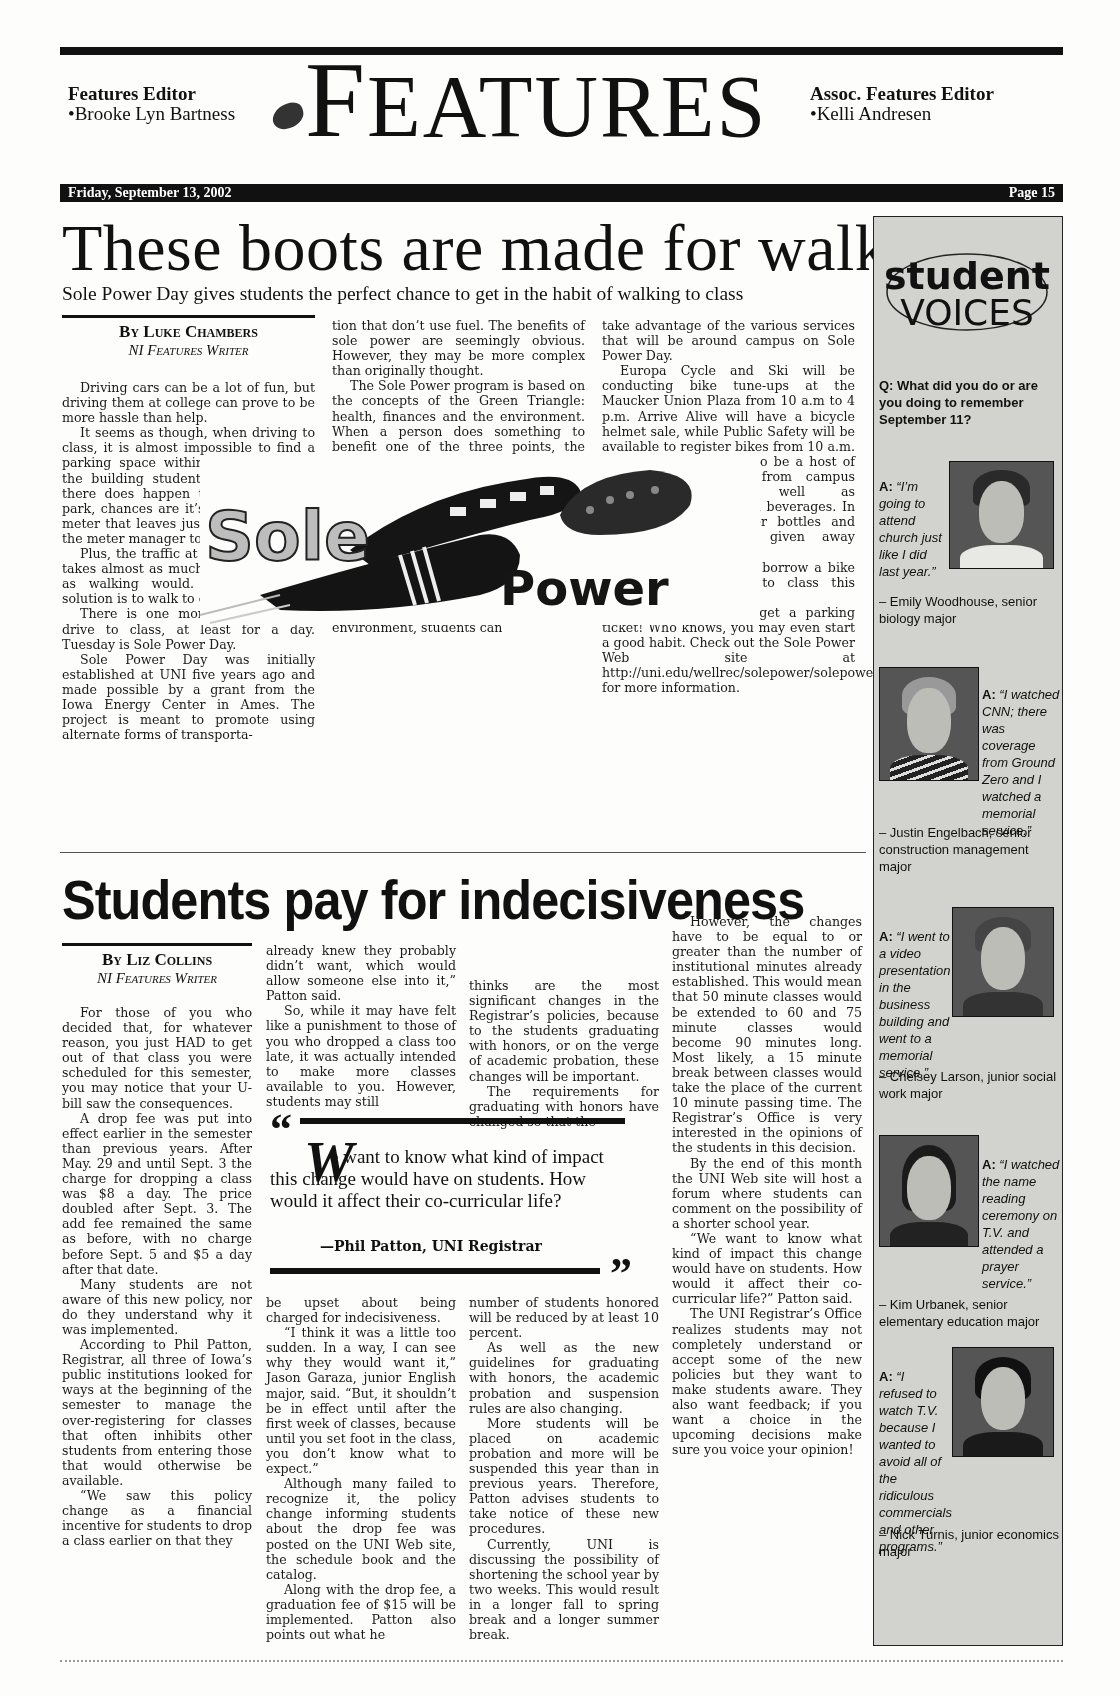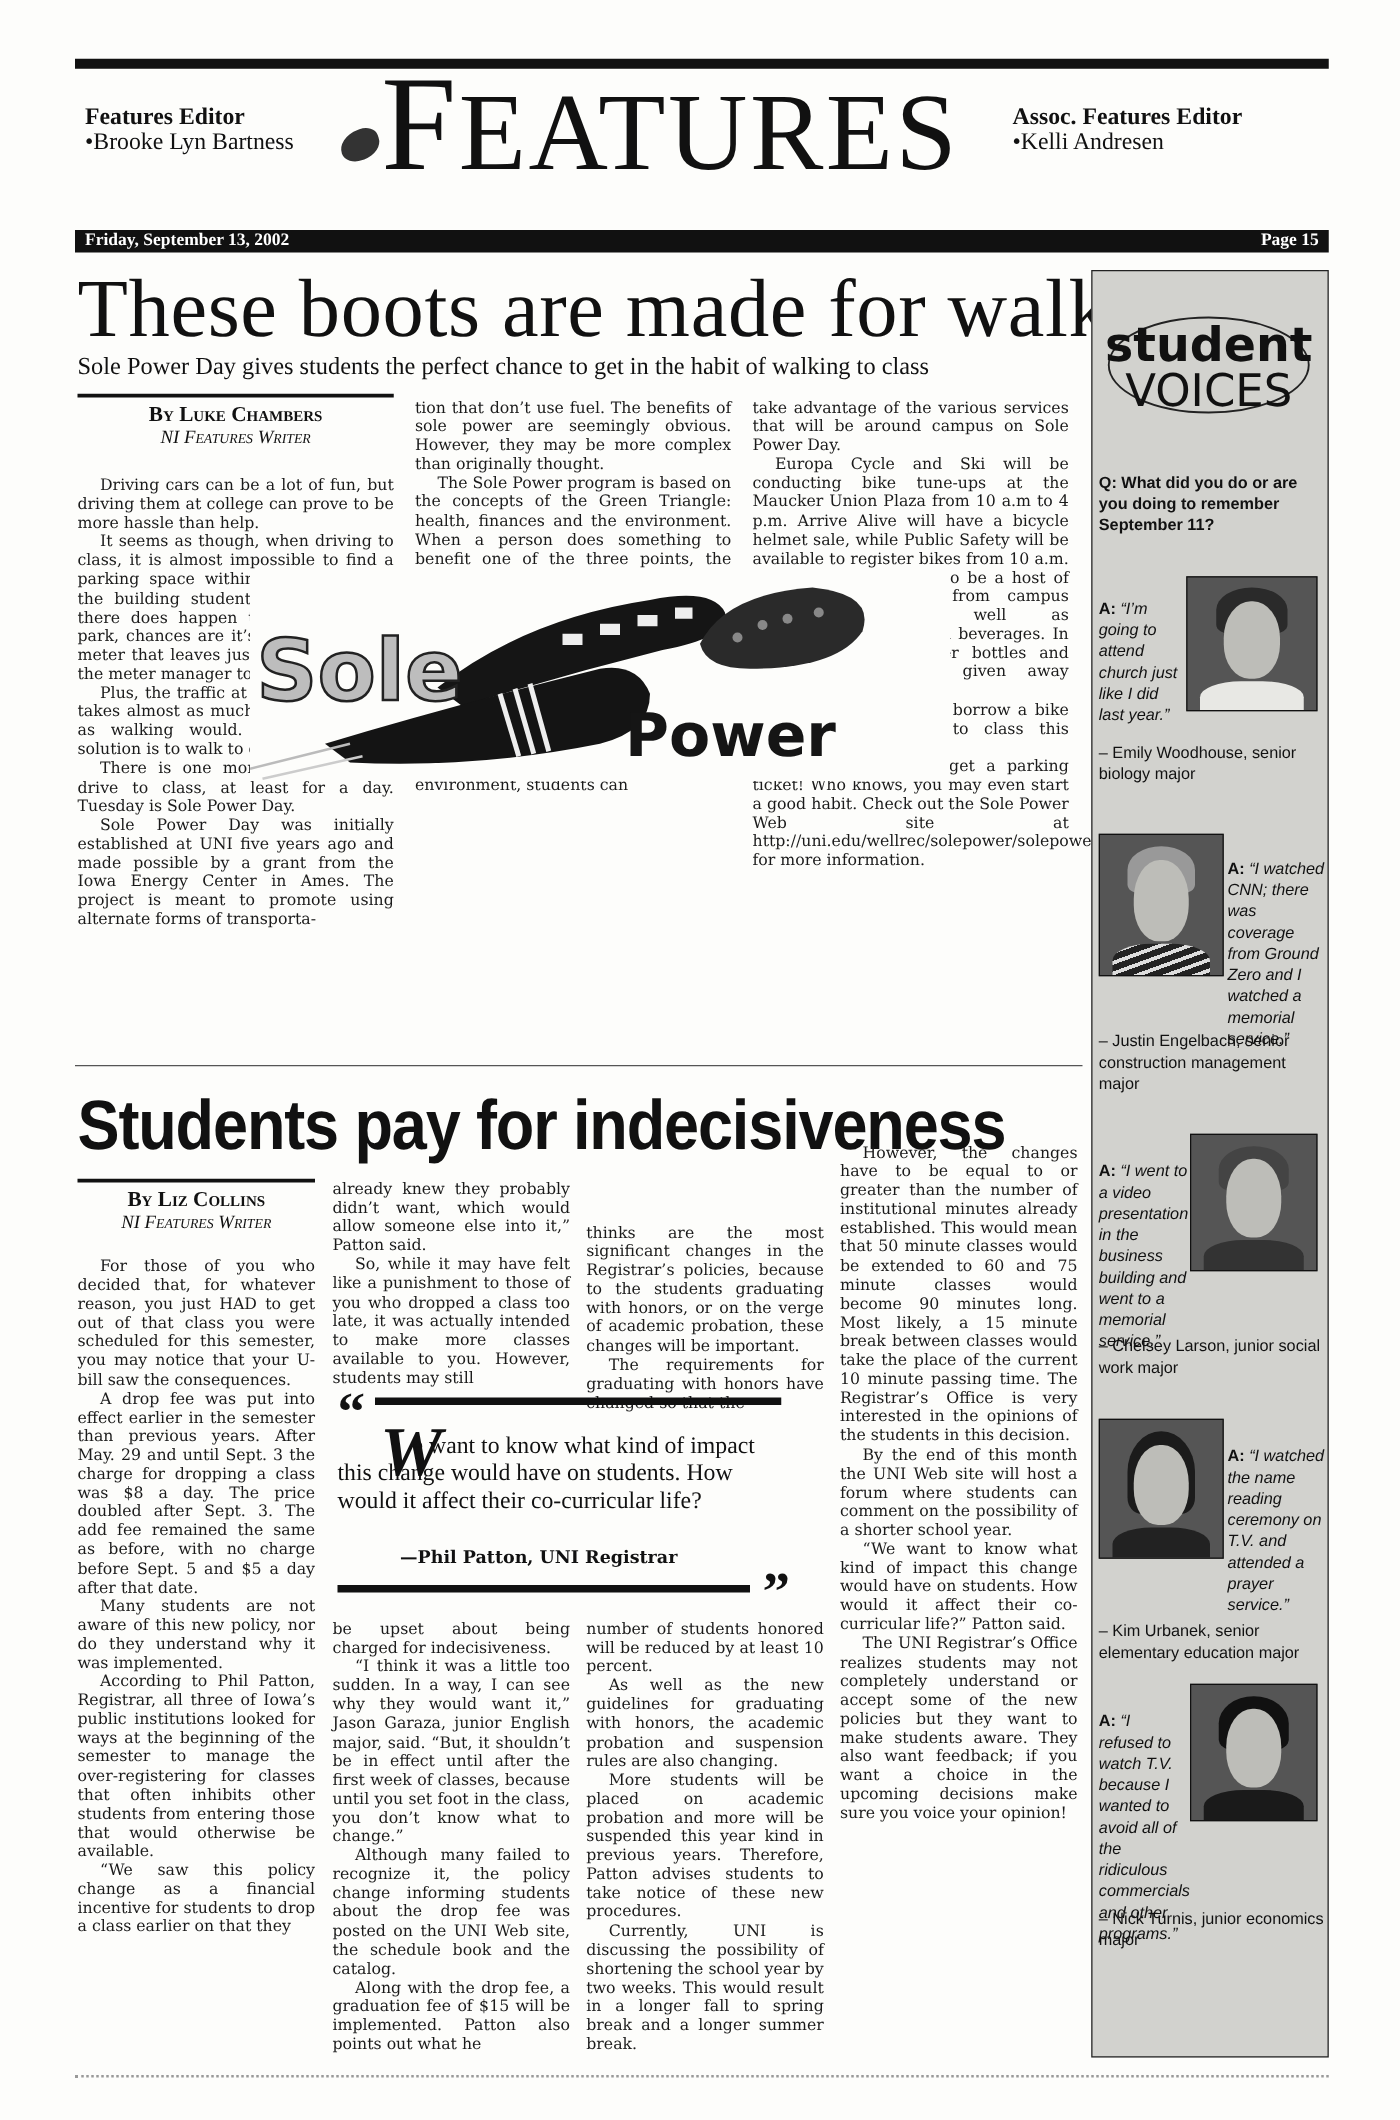--- a/index.html
+++ b/index.html
@@ -226,28 +226,28 @@
   <div class="rule1"></div>
   <div class="dropcap">W</div>
   <div class="qtext" style="text-indent:60px;">e want to know what kind of impact this change would have on students. How would it affect their co-curricular life?</div>
   <div class="qattr">—Phil Patton, UNI Registrar</div>
   <div class="rule2"></div>
   <div class="qclose">”</div>
 </div>
 
 <div class="abs col" style="left:266px;top:1295px;width:190px;">
   <p class="noind">be upset about being charged for indecisiveness.</p>
-  <p>“I think it was a little too sudden. In a way, I can see why they would want it,” Jason Garaza, junior English major, said. “But, it shouldn’t be in effect until after the first week of classes, because until you set foot in the class, you don’t know what to change.”</p>
+  <p>“I think it was a little too sudden. In a way, I can see why they would want it,” Jason Garaza, junior English major, said. “But, it shouldn’t be in effect until after the first week of classes, because until you set foot in the class, you don’t know what to expect.”</p>
   <p>Although many failed to recognize it, the policy change informing students about the drop fee was posted on the UNI Web site, the schedule book and the catalog.</p>
   <p>Along with the drop fee, a graduation fee of $15 will be implemented. Patton also points out what he</p>
 </div>
 <div class="abs col" style="left:469px;top:1295px;width:190px;">
   <p class="noind">number of students honored will be reduced by at least 10 percent.</p>
   <p>As well as the new guidelines for graduating with honors, the academic probation and suspension rules are also changing.</p>
-  <p>More students will be placed on academic probation and more will be suspended this year kind in previous years. Therefore, Patton advises students to take notice of these new procedures.</p>
+  <p>More students will be placed on academic probation and more will be suspended this year than in previous years. Therefore, Patton advises students to take notice of these new procedures.</p>
   <p>Currently, UNI is discussing the possibility of shortening the school year by two weeks. This would result in a longer fall to spring break and a longer summer break.</p>
 </div>
 
 <div class="abs col" style="left:672px;top:914px;width:190px;">
   <p>However, the changes have to be equal to or greater than the number of institutional minutes already established. This would mean that 50 minute classes would be extended to 60 and 75 minute classes would become 90 minutes long. Most likely, a 15 minute break between classes would take the place of the current 10 minute passing time. The Registrar’s Office is very interested in the opinions of the students in this decision.</p>
   <p>By the end of this month the UNI Web site will host a forum where students can comment on the possibility of a shorter school year.</p>
   <p>“We want to know what kind of impact this change would have on students. How would it affect their co-curricular life?” Patton said.</p>
   <p>The UNI Registrar’s Office realizes students may not completely understand or accept some of the new policies but they want to make students aware. They also want feedback; if you want a choice in the upcoming decisions make sure you voice your opinion!</p>
 </div>
 

